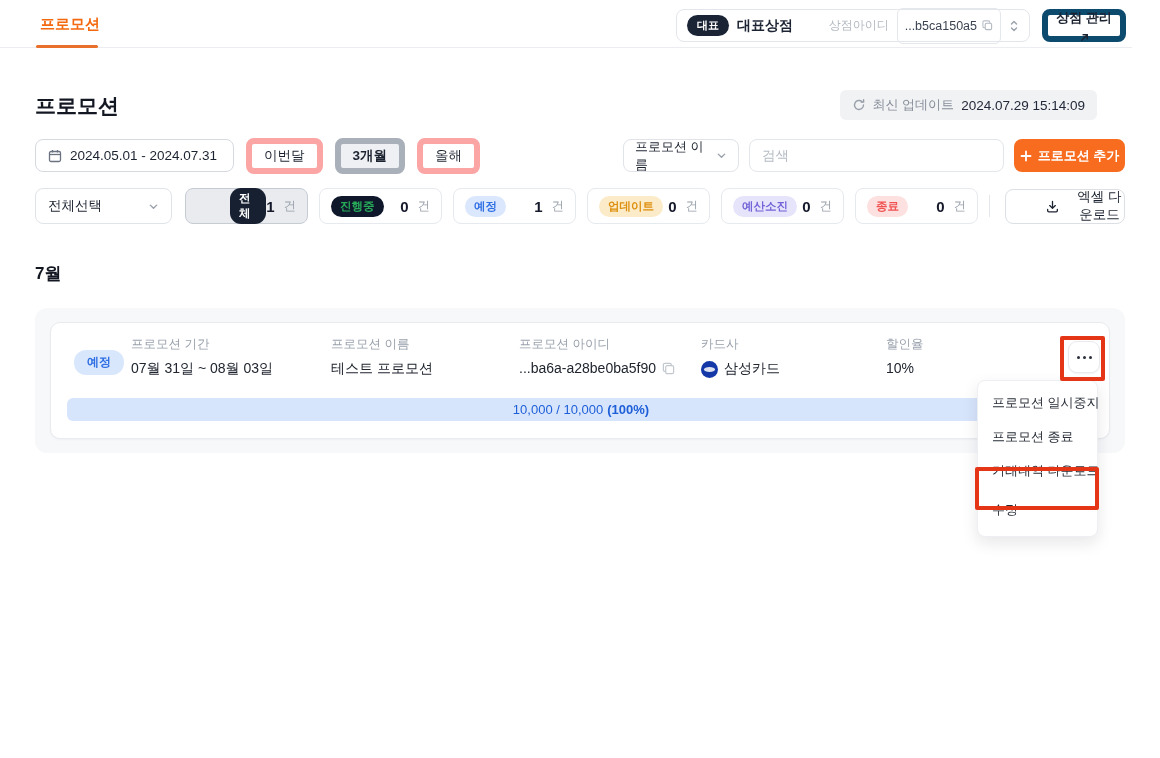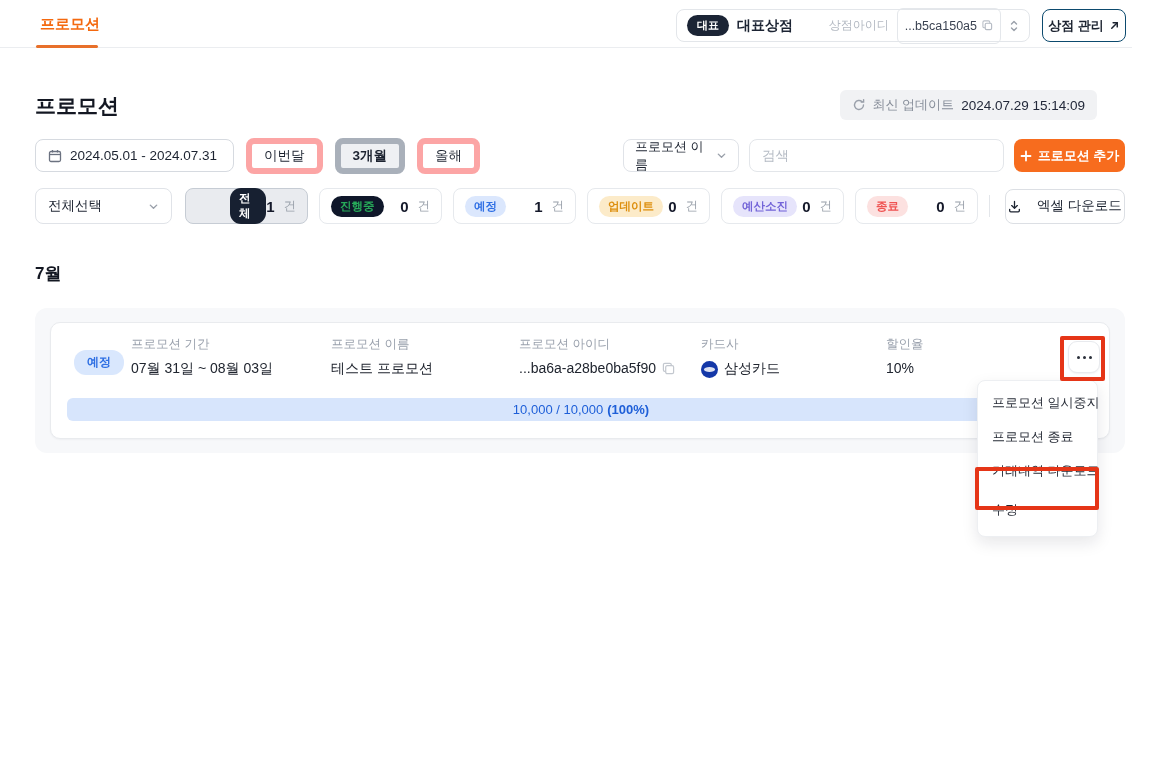--- a/index.html
+++ b/index.html
@@ -11,21 +11,21 @@
   
   .header { position:absolute; left:0; top:0; width:1160px; height:48px; background:#fff; border-bottom:1px solid #ebedf0; }
   .nav-tab { position:absolute; left:40px; top:0; height:48px; line-height:48px; color:#f4690f; font-weight:bold; font-size:15px; cursor:pointer; }
   .nav-underline { position:absolute; left:36px; top:45px; width:62px; height:3px; background:#e8702a; border-radius:2px; }
   .store-pill { position:absolute; left:676px; top:9px; width:354px; height:33px; border:1px solid #e3e6ea; border-radius:8px; background:#fff; display:flex; align-items:center; padding:0 10px; gap:8px; }
   .store-badge { background:#1b2435; color:#fff; font-size:11px; font-weight:bold; padding:3px 10px; border-radius:14px; }
   .store-name { font-size:14px; font-weight:bold; color:#1c2433; }
   .store-id-label { margin-left:auto; font-size:12px; color:#b3b9c2; }
   .store-id-box { border:1px solid #e4e7eb; border-radius:6px; padding:10px 7px; font-size:12.5px; color:#3b4352; display:flex; align-items:center; gap:5px; }
   .updown { color:#9aa0aa; display:flex; flex-direction:column; line-height:5px; font-size:8px; }
-  .manage-btn { position:absolute; left:1042px; top:9px; width:84px; height:33px; border:1px solid #0c4a6e; border-radius:8px; background:#fff; display:flex; align-items:center; justify-content:center; gap:5px; font-size:13px; font-weight:bold; color:#1c2330; cursor:pointer; }
+  .manage-btn { position:absolute; left:1042px; top:9px; width:84px; height:33px; border:6px solid #0c4a6e; border-radius:8px; background:#fff; display:flex; align-items:center; justify-content:center; gap:5px; font-size:13px; font-weight:bold; color:#1c2330; cursor:pointer;flex-direction:column; }
   
   .page-title { position:absolute; left:35px; top:92px; font-size:21px; font-weight:bold; color:#131722; }
   .update-pill { position:absolute; right:35px; top:90px; height:30px; background:#f1f2f4; border-radius:6px; display:flex; align-items:center; padding:0 12px; gap:7px; }
   .update-label { font-size:13px; color:#868d99; }
   .update-time { font-size:13.5px; color:#23293a; font-weight:500; }
   
   .filter-row1 { position:absolute; left:35px; top:139px; width:1090px; height:33px; display:flex; align-items:center; gap:12px; }
   .date-btn { width:199px; height:33px; border:1px solid #d6dae0; border-radius:8px; background:#fff; display:flex; align-items:center; gap:8px; padding:0 12px; font-size:13.5px; color:#1c2330; cursor:pointer; }
   .quick-btn { height:33px; border:6px solid #fca5a5; border-radius:8px; background:#fff; padding:12px 12px; font-size:13.5px; color:#1c2330; display:flex; align-items:center; cursor:pointer; }
   .quick-btn.selected { background:#eef0f3; border-color:#a9b0ba; font-weight:bold; }
@@ -42,21 +42,21 @@
   .chip-pill { font-size:11.5px; font-weight:bold; padding:3px 9px; border-radius:11px; }
   .pill-all { background:#172031; color:#ffffff; }
   .pill-running { background:#0f172a; color:#27a959; }
   .pill-scheduled { background:#dbe7fd; color:#2f6fe4; }
   .pill-paused { background:#fcebc9; color:#dd8f0e; }
   .pill-budget { background:#e6e4fb; color:#7365d8; }
   .pill-ended { background:#fce1e0; color:#ef5352; }
   .chip-count { font-size:15px; font-weight:bold; color:#15192a; margin-left:auto; margin-right:9px; }
   .chip-unit { font-size:12.5px; color:#9aa1ab; }
   .vdivider { width:1px; height:22px; background:#e3e6ea; }
-  .excel-btn { margin-left:auto; width:120px; height:35px; border:1px solid #dcdfe4; border-radius:8px; background:#fff; display:flex; align-items:center; justify-content:center; gap:16px; font-size:13.5px; color:#1c2330; cursor:pointer; }
+  .excel-btn { margin-left:auto; width:120px; height:35px; border:1px solid #dcdfe4; border-radius:8px; background:#fff; display:flex; align-items:center; justify-content:center; gap:16px; font-size:13.5px; color:#1c2330; cursor:pointer;padding-left:40px; }
   
   .month-title { position:absolute; left:35px; top:262px; font-size:17px; font-weight:bold; color:#131722; }
   .month-group { position:absolute; left:35px; top:308px; width:1090px; height:145px; background:#f7f8fa; border-radius:12px; }
   .promo-card { position:absolute; left:15px; top:14px; width:1060px; height:117px; background:#fff; border:1px solid #e9ebee; border-radius:10px; box-shadow:0 1px 2px rgba(16,24,40,.04); }
   .status-badge { position:absolute; left:23px; top:27px; background:#d9e7fd; color:#2e6fe3; font-size:12px; font-weight:bold; padding:4px 13px; border-radius:12px; }
   .field { position:absolute; top:13px; }
   .field-label { font-size:12.5px; color:#99a0ac; margin-bottom:7px; }
   .field-value { font-size:14px; color:#20252f; display:flex; align-items:center; gap:6px; }
   .f-period { left:80px; } .f-name { left:280px; } .f-id { left:468px; } .f-issuer { left:650px; } .f-rate { left:835px; }
   .issuer-dot { width:17px; height:17px; border-radius:50%; background:#1438a8; display:inline-block; position:relative; overflow:hidden; }

